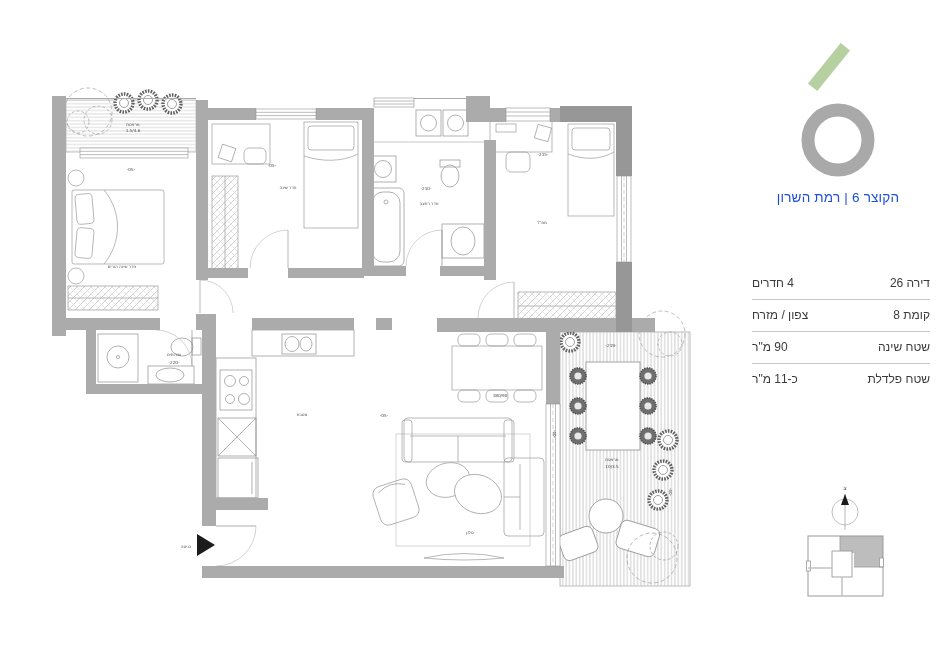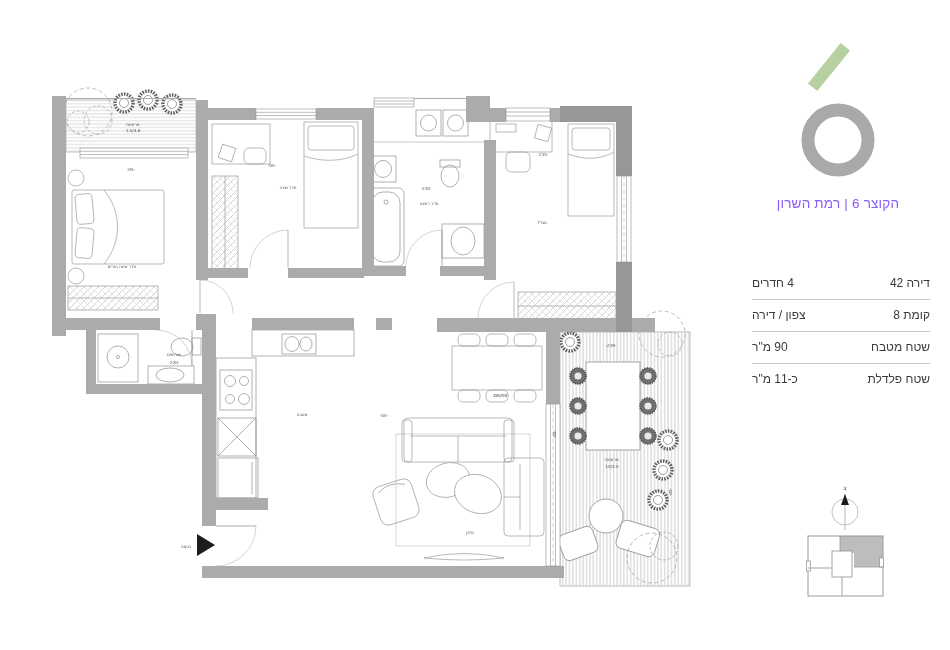--- a/index.html
+++ b/index.html
@@ -1,22 +1,22 @@
 <!DOCTYPE html>
 <html lang="he"><head>
 <meta charset="utf-8">
 <style>
   html,body{margin:0;padding:0;background:#ffffff;}
   body{width:950px;height:650px;position:relative;overflow:hidden;
        font-family:"Liberation Sans","DejaVu Sans",sans-serif;}
   .plan-svg{position:absolute;left:0;top:0;}
   .side{position:absolute;color:#3d3d3d;}
   .logo-wrap{left:780px;top:36px;width:120px;height:145px;}
-  .address{left:735px;top:196px;width:206px;text-align:center;font-size:13.5px;
-           color:#8b5cf6;letter-spacing:.2px;}
+  .address{left:735px;top:190px;width:206px;text-align:center;font-size:13.5px;
+           color:#1d4ed8;letter-spacing:.2px;}
   .info-table{left:752px;top:268px;width:178px;font-size:12px;color:#3b3b3b;}
   .info-row{display:flex;justify-content:space-between;align-items:center;
             padding:8px 0 9px 0;direction:rtl;}
   .info-row.divided{border-bottom:1px solid #c9c9c9;}
   .info-label{white-space:nowrap;}
   .info-value{white-space:nowrap;}
   .keyplan{left:790px;top:478px;}
   svg text{font-family:"DejaVu Sans","Liberation Sans",sans-serif;}
   .plan-label{fill:#4a4a4a;}
 </style>
@@ -298,29 +298,29 @@
   <svg width="120" height="150" viewBox="0 0 120 150">
     <rect x="-6" y="-26" width="12" height="52" transform="translate(49,31) rotate(39)" fill="#b7d0a2"></rect>
     <circle cx="58" cy="104" r="30" fill="none" stroke-width="13" stroke="#a9a9a9"></circle>
   </svg>
 </div>
 
 <div class="side address" dir="rtl">הקוצר 6 | רמת השרון</div>
 
 <div class="side info-table">
   <div class="info-row divided">
-    <span class="info-label">דירה 42</span>
+    <span class="info-label">דירה 26</span>
     <span class="info-value">4 חדרים</span>
   </div>
   <div class="info-row divided">
     <span class="info-label">קומת 8</span>
-    <span class="info-value">צפון / דירה</span>
+    <span class="info-value">צפון / מזרח</span>
   </div>
   <div class="info-row divided">
-    <span class="info-label">שטח מטבח</span>
+    <span class="info-label">שטח שינה</span>
     <span class="info-value">90 מ"ר</span>
   </div>
   <div class="info-row">
     <span class="info-label">שטח פלדלת</span>
     <span class="info-value">כ-11 מ"ר</span>
   </div>
 </div>
 
 <svg class="side keyplan" width="110" height="125" viewBox="0 0 110 125">
   <g>

